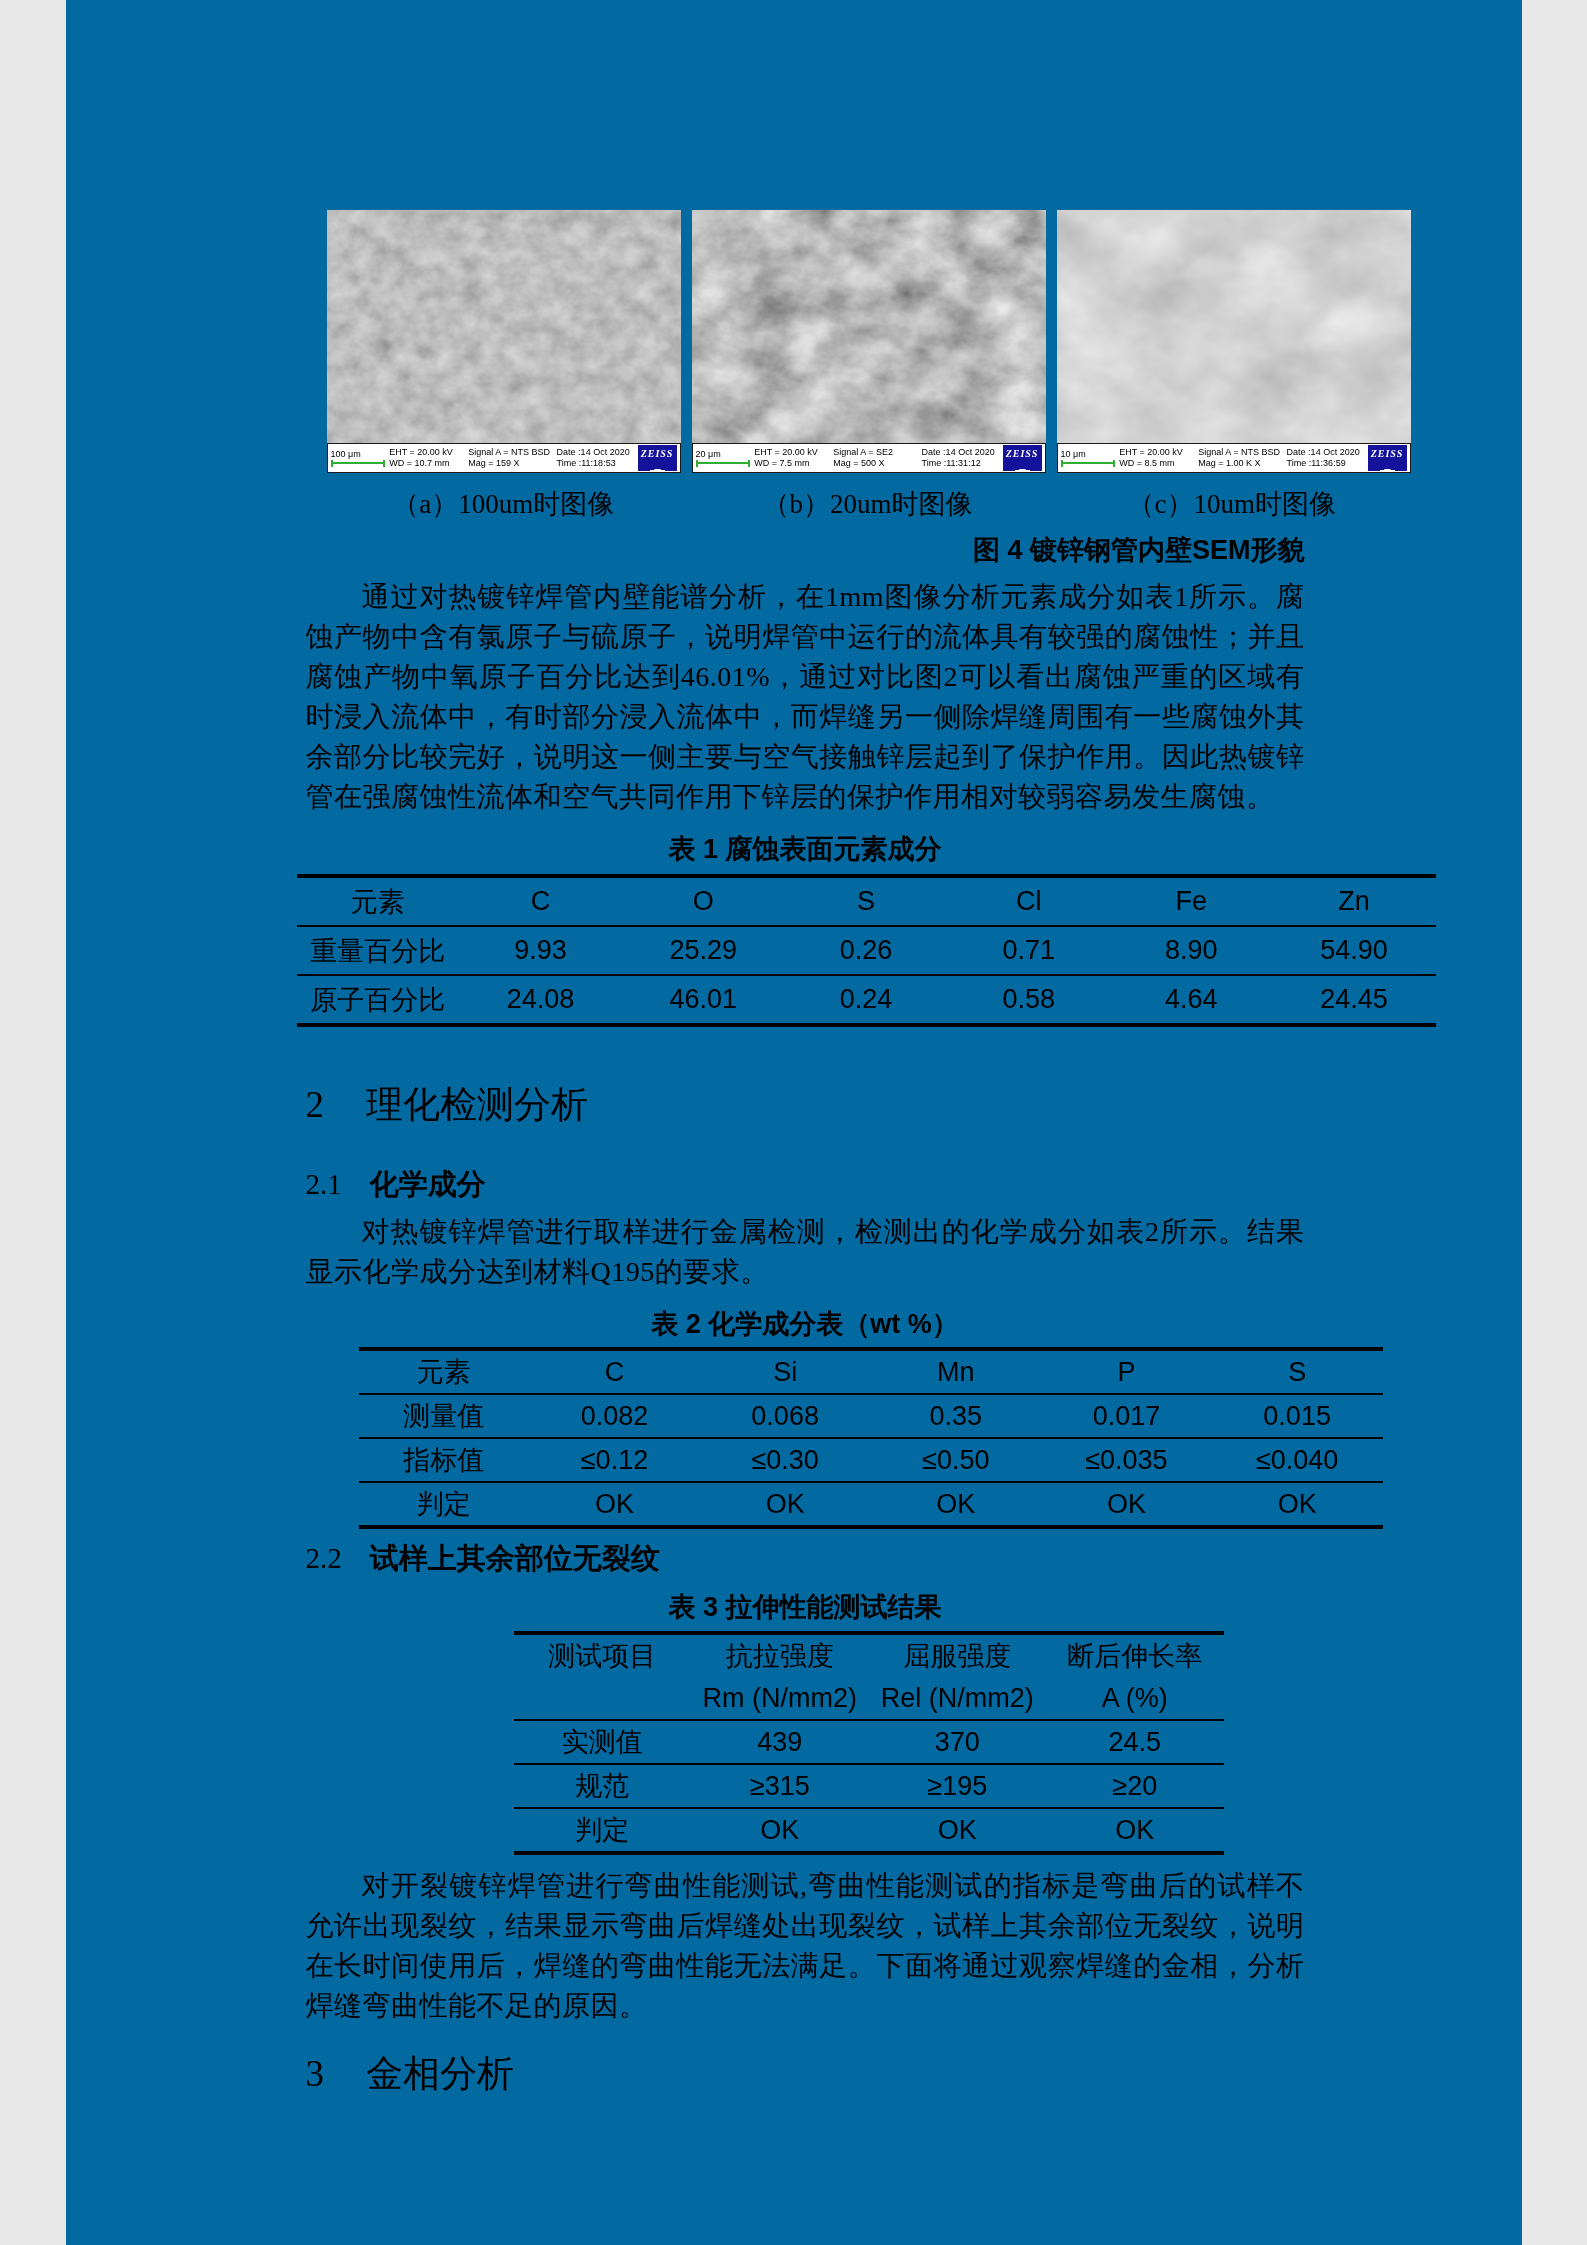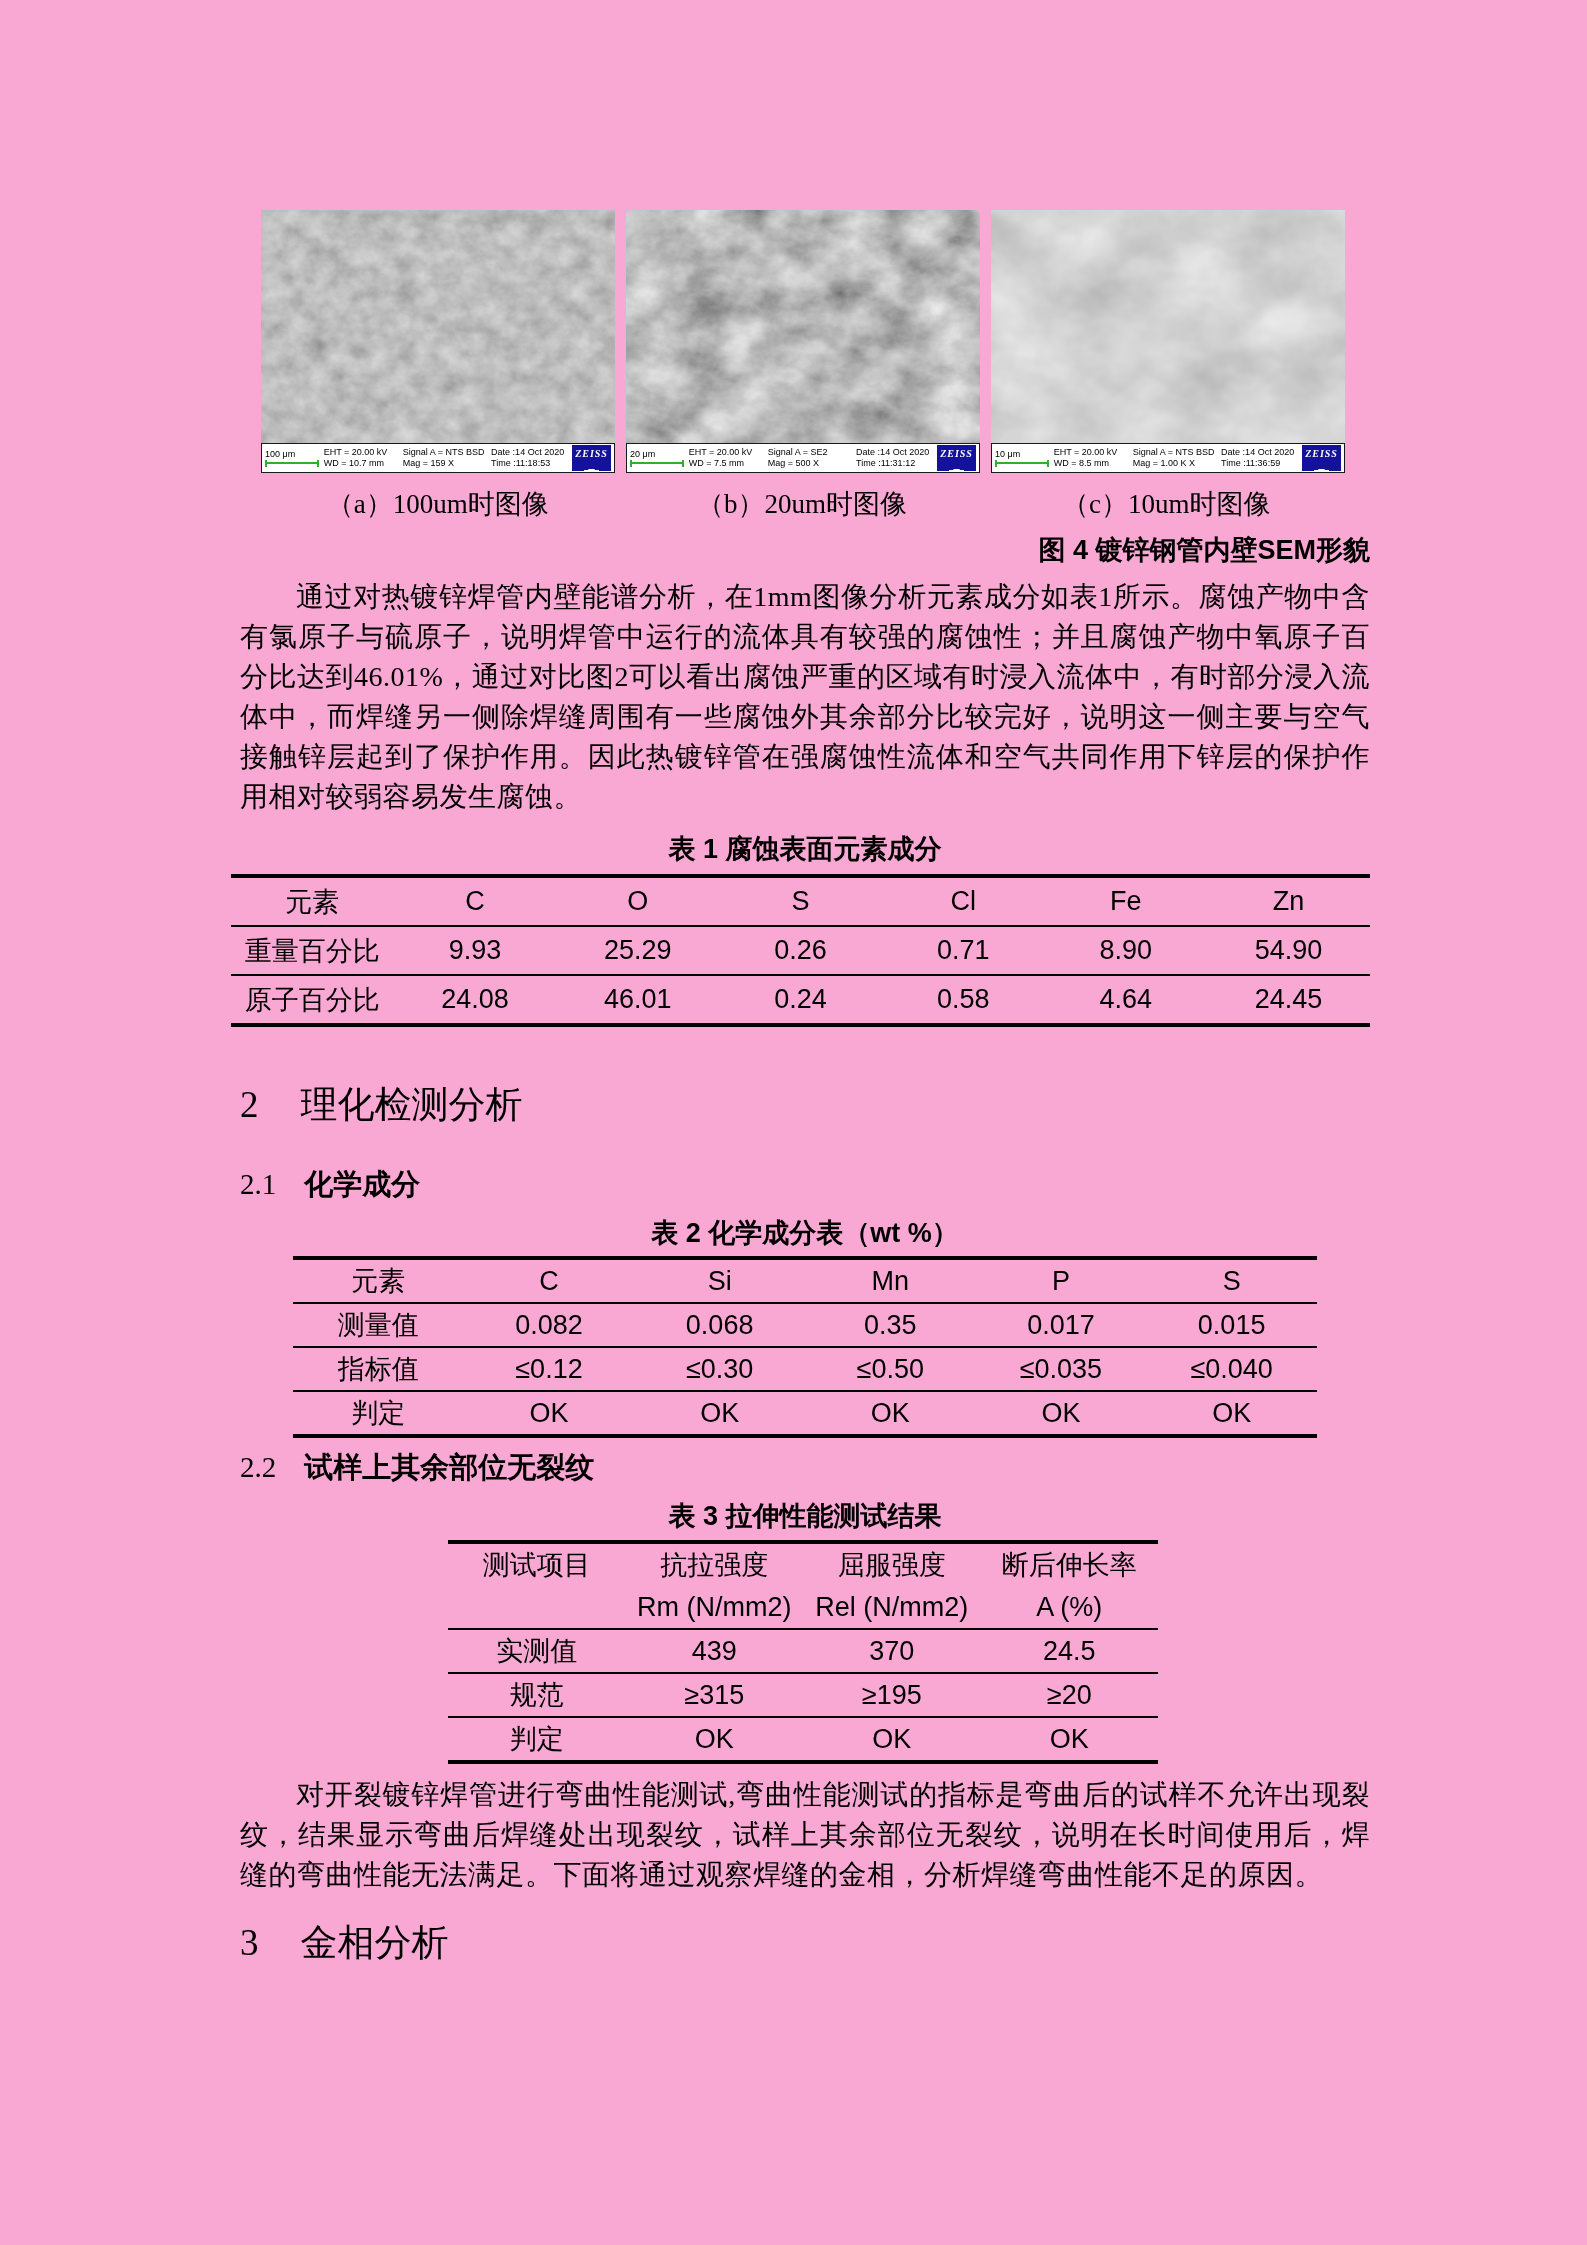--- a/index.html
+++ b/index.html
@@ -1,18 +1,18 @@
 <!DOCTYPE html>
 <html><head>
 <meta charset="utf-8">
 <style>
   html,body { margin:0; padding:0; background:#e8e8e8; }
   .page {
-    position:relative; width:1587px; height:2245px; margin:0 auto;
-    background:#f9a8d4; color:#000;
+    position:relative; width:1456px; height:2245px; margin:0 auto;
+    background:#0369a1; color:#000;
     font-family:"Liberation Serif","DejaVu Serif",serif;
     overflow:hidden; box-sizing:border-box;
     padding:210px 217px 6px 240px;
   }
 
   
   .figures { display:flex; gap:11px; margin-left:21px; width:1082px; }
   .fig { position:relative; width:354px; height:263px; background:#8a8a8a; flex:0 0 auto; }
   .photo { position:absolute; left:0; top:0; width:354px; height:233px; display:block; }
   .membar {
@@ -228,20 +228,21 @@
     </table>
 
   <div class="h-sec">
     <span class="num">2</span><span class="ttl">理化检测分析</span>
   </div>
 
   <div class="h-sub">
     <span class="num">2.1</span><span class="ttl">化学成分</span>
   </div>
 
+  <p class="body-para">对热镀锌焊管进行取样进行金属检测，检测出的化学成分如表2所示。结果显示化学成分达到材料Q195的要求。</p>
 
   <div class="tabletitle">表 2 化学成分表（wt %）</div>
   <table class="t2">
     <tbody>
         <tr>
       <th>元素</th>
       <th>C</th>
       <th>Si</th>
       <th>Mn</th>
       <th>P</th>

